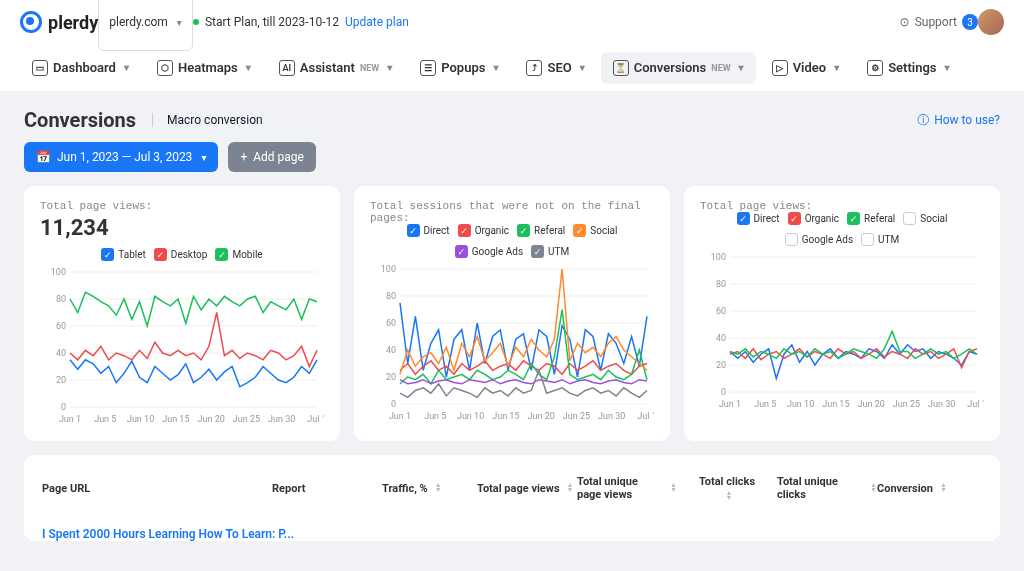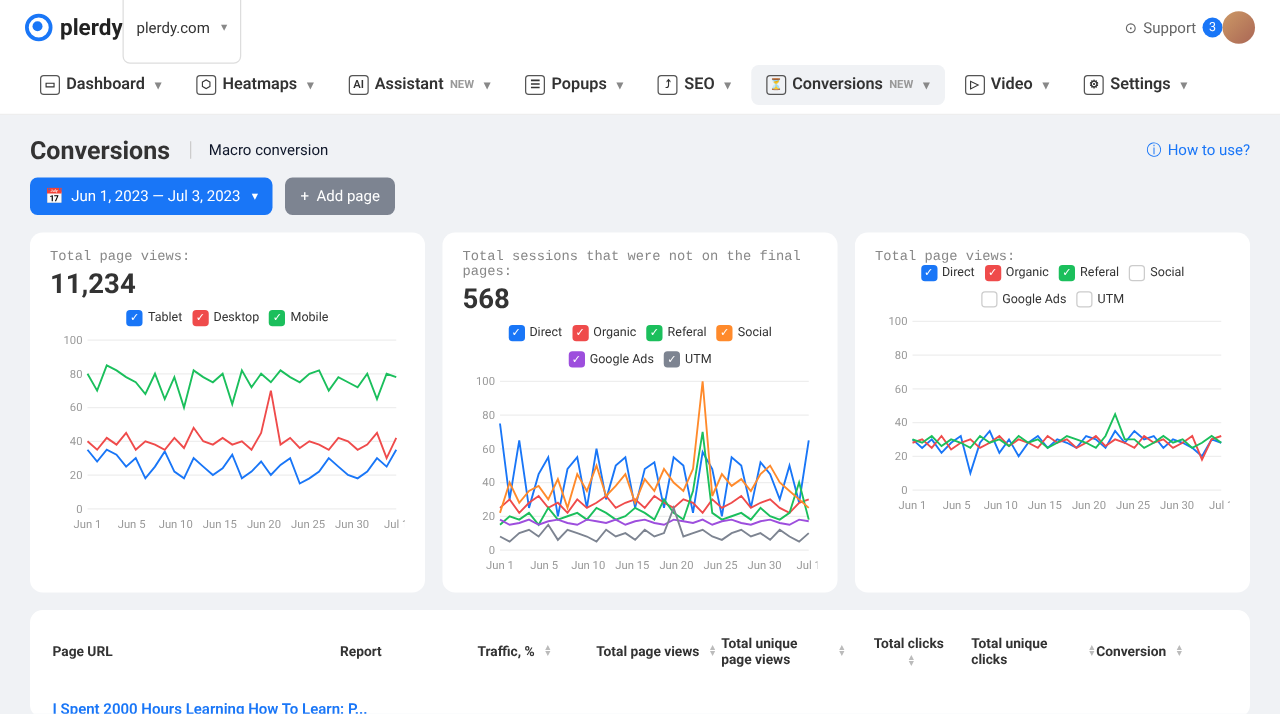--- a/index.html
+++ b/index.html
@@ -55,20 +55,25 @@
 
 <div class="topbar">
   <div class="logo">
     <span class="logo-icon"></span>
     <span>plerdy</span>
   </div>
   <div class="domain-sel">
     <span>plerdy.com</span>
     <span class="chev">▾</span>
   </div>
+  <div class="plan">
+    <span class="dot-green"></span>
+    <span>Start Plan, till 2023-10-12</span>
+    <a class="link-blue">Update plan</a>
+  </div>
   <div class="spacer"></div>
   <div class="support">
     <span>⊙</span>
     <span>Support</span>
     <span class="badge">3</span>
   </div>
   <div class="avatar"></div>
 </div>
 
 <div class="nav" id="nav">
@@ -177,21 +182,20 @@
           <text class="axis-label" x="204.42857142857144" y="155" text-anchor="middle">Jun 25</text>
           <text class="axis-label" x="239.7142857142857" y="155" text-anchor="middle">Jun 30</text>
           <text class="axis-label" x="275" y="155" text-anchor="middle">Jul 1</text>
           <path class="data-line" d="M28.0 92.8 L35.7 102.2 L43.4 92.8 L51.2 96.8 L58.9 106.3 L66.6 99.5 L74.3 115.7 L82.0 106.3 L89.8 94.1 L97.5 110.3 L105.2 115.7 L112.9 99.5 L120.6 106.3 L128.3 113.0 L136.1 107.6 L143.8 96.8 L151.5 115.7 L159.2 110.3 L166.9 102.2 L174.7 113.0 L182.4 104.9 L190.1 99.5 L197.8 119.8 L205.5 115.7 L213.3 110.3 L221.0 99.5 L228.7 106.3 L236.4 113.0 L244.1 115.7 L251.8 110.3 L259.6 99.5 L267.3 106.3 L275.0 92.8" stroke="#1976f7"></path>
           <path class="data-line" d="M28.0 86.0 L35.7 92.8 L43.4 83.3 L51.2 88.7 L58.9 79.3 L66.6 92.8 L74.3 86.0 L82.0 88.7 L89.8 92.8 L97.5 83.3 L105.2 91.4 L112.9 75.2 L120.6 86.0 L128.3 88.7 L136.1 83.3 L143.8 88.7 L151.5 86.0 L159.2 92.8 L166.9 79.3 L174.7 45.5 L182.4 88.7 L190.1 83.3 L197.8 91.4 L205.5 86.0 L213.3 88.7 L221.0 92.8 L228.7 83.3 L236.4 86.0 L244.1 92.8 L251.8 88.7 L259.6 79.3 L267.3 99.5 L275.0 83.3" stroke="#ef4b4b"></path>
           <path class="data-line" d="M28.0 32.0 L35.7 45.5 L43.4 25.3 L51.2 29.3 L58.9 34.7 L66.6 38.8 L74.3 48.2 L82.0 32.0 L89.8 52.3 L97.5 34.7 L105.2 59.0 L112.9 29.3 L120.6 34.7 L128.3 38.8 L136.1 32.0 L143.8 56.3 L151.5 29.3 L159.2 42.8 L166.9 32.0 L174.7 38.8 L182.4 29.3 L190.1 34.7 L197.8 38.8 L205.5 32.0 L213.3 29.3 L221.0 45.5 L228.7 34.7 L236.4 38.8 L244.1 42.8 L251.8 32.0 L259.6 52.3 L267.3 32.0 L275.0 34.7" stroke="#1bbf5c"></path>
         </svg></div>
     </div>
     <div class="card">
       <div class="card-label">Total sessions that were not on the final pages:</div>
-  <div class="card-value">568</div>
   <div class="legend">
         <div class="leg-item">
           <span class="chk" style="background:#1976f7">✓</span>
           <span>Direct</span>
         </div>
         <div class="leg-item">
           <span class="chk" style="background:#ef4b4b">✓</span>
           <span>Organic</span>
         </div>
         <div class="leg-item">

